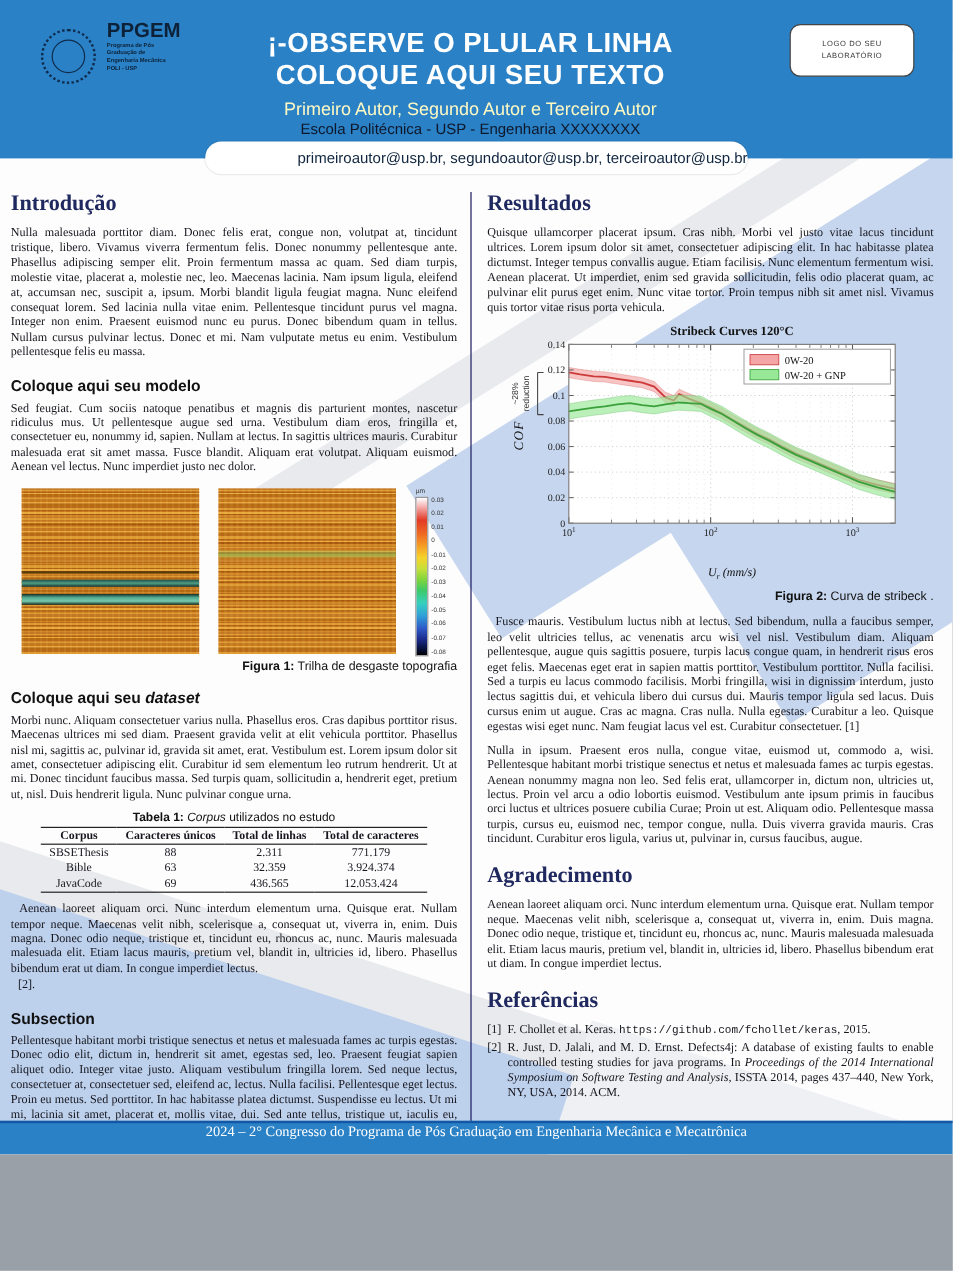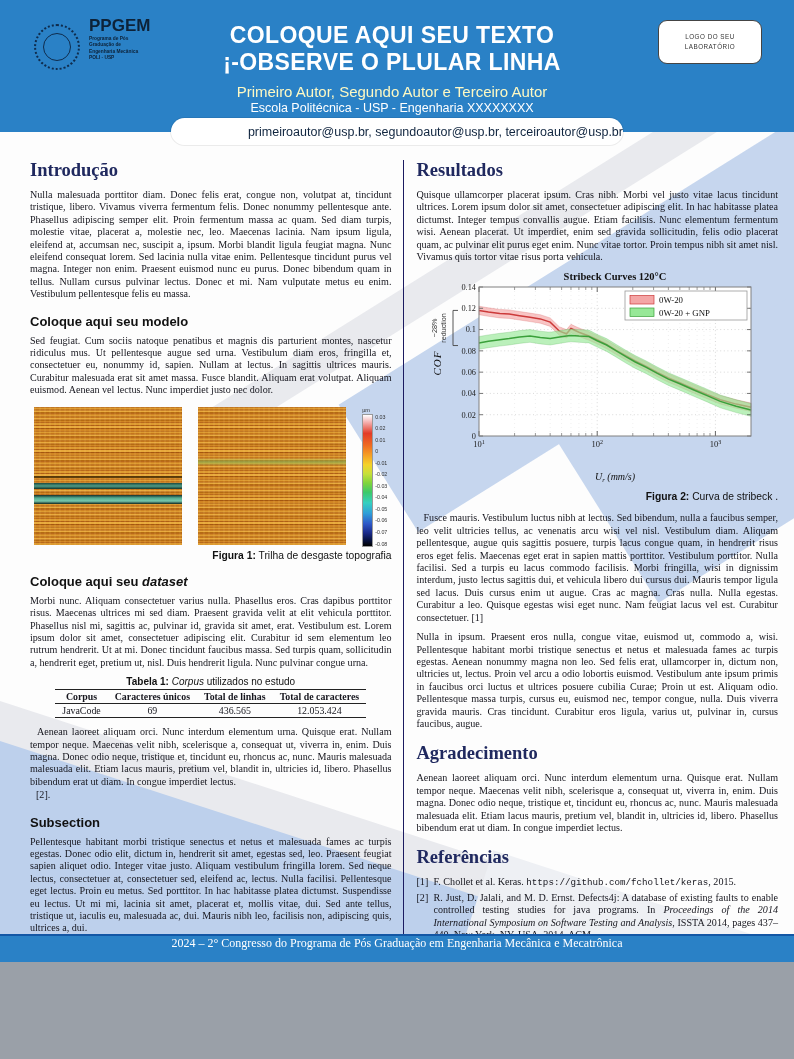--- a/index.html
+++ b/index.html
@@ -16,29 +16,29 @@
   
   .header{position:relative;z-index:2;height:132px;background:#2a81c6;}
   .ppgem{position:absolute;left:34px;top:16px;display:flex;gap:9px;}
   .seal{width:42px;height:42px;margin-top:8px;border:2px dotted #0f2c4d;border-radius:50%;position:relative;}
   .seal::after{content:"";position:absolute;inset:7px;border:1px solid #0f2c4d;border-radius:50%;}
   .acr{font:bold 17px "Liberation Sans",sans-serif;color:#0d2238;}
   .subln{font:bold 4.8px/1.35 "Liberation Sans",sans-serif;color:#0d2238;}
   .title-block{position:absolute;left:120px;right:130px;top:22px;text-align:center;color:#fff;}
   .title{font:bold 23px/1.18 "Liberation Sans",sans-serif;letter-spacing:.4px;}
   .authors{margin-top:7px;font:15px "Liberation Sans",sans-serif;color:#fef9c3;}
-  .affil{margin-top:1px;font:12.5px "Liberation Sans",sans-serif;color:#ffffff;}
+  .affil{margin-top:1px;font:12.5px "Liberation Sans",sans-serif;color:#0f172a;}
   .lab-box{position:absolute;right:32px;top:20px;width:102px;height:42px;background:#fff;border:1px solid #444;
            border-radius:9px;display:flex;align-items:center;justify-content:center;text-align:center;}
   .lab-box div{font:6.3px/1.6 "Liberation Sans",sans-serif;letter-spacing:.5px;color:#333;width:70px;}
   .email-pill{position:absolute;z-index:3;left:50%;transform:translateX(-50%);top:118px;width:452px;height:27px;
               background:#fff;border-radius:14px;display:flex;align-items:center;justify-content:flex-end;
               font:12.5px "Liberation Sans",sans-serif;color:#10253f;box-shadow:0 0 0 1px rgba(0,0,0,.07);}
   
-  main{position:relative;z-index:2;display:flex;padding:28px 16px 0 30px;}
+  main{position:relative;z-index:2;display:flex;padding:28px 16px 0 9px;}
   .col{flex:1;min-width:0;}
   .col.left{padding-right:11px;}
   .col.right{padding-left:13px;border-left:1.4px solid #1b1b60;}
   h2{font:bold 18.5px "Liberation Serif",serif;color:#20295f;margin:13px 0 8px;}
   h2:first-child{margin-top:0;}
   h3{font:bold 13px "Liberation Sans",sans-serif;color:#111;margin:13px 0 6px;}
   main p{font:10.1px/1.23 "Liberation Serif",serif;color:#16161e;text-align:justify;margin:0 0 7px;}
   p.indent{text-indent:7px;}
   p.refline{margin-top:-6px;padding-left:6px;}
   
@@ -93,22 +93,22 @@
       <div class="seal"></div>
       <div class="ppgem-txt">
         <div class="acr">PPGEM</div>
         <div class="subln">Programa de Pós</div>
         <div class="subln">Graduação de</div>
         <div class="subln">Engenharia Mecânica</div>
         <div class="subln">POLI - USP</div>
       </div>
     </div>
     <div class="title-block">
+      <div class="title">¡-OBSERVE O PLULAR LINHA</div>
       <div class="title">COLOQUE AQUI SEU TEXTO</div>
-      <div class="title">¡-OBSERVE O PLULAR LINHA</div>
       <div class="authors">Primeiro Autor, Segundo Autor e Terceiro Autor</div>
       <div class="affil">Escola Politécnica - USP - Engenharia XXXXXXXX</div>
     </div>
     <div class="lab-box">
       <div>LOGO DO SEU LABORATÓRIO</div>
     </div>
   </header>
   <div class="email-pill">
     <span>primeiroautor@usp.br, segundoautor@usp.br, terceiroautor@usp.br</span>
   </div>
@@ -160,20 +160,32 @@
       <table class="dtable">
         <thead>
           <tr>
             <th>Corpus</th>
             <th>Caracteres únicos</th>
             <th>Total de linhas</th>
             <th>Total de caracteres</th>
           </tr>
         </thead>
         <tbody>
+          <tr>
+            <td>SBSEThesis</td>
+            <td>88</td>
+            <td>2.311</td>
+            <td>771.179</td>
+          </tr>
+          <tr>
+            <td>Bible</td>
+            <td>63</td>
+            <td>32.359</td>
+            <td>3.924.374</td>
+          </tr>
           <tr>
             <td>JavaCode</td>
             <td>69</td>
             <td>436.565</td>
             <td>12.053.424</td>
           </tr>
         </tbody>
       </table>
 
       <p class="indent">Aenean laoreet aliquam orci. Nunc interdum elementum urna. Quisque erat. Nullam tempor neque. Maecenas velit nibh, scelerisque a, consequat ut, viverra in, enim. Duis magna. Donec odio neque, tristique et, tincidunt eu, rhoncus ac, nunc. Mauris malesuada malesuada elit. Etiam lacus mauris, pretium vel, blandit in, ultricies id, libero. Phasellus bibendum erat ut diam. In congue imperdiet lectus.</p>

